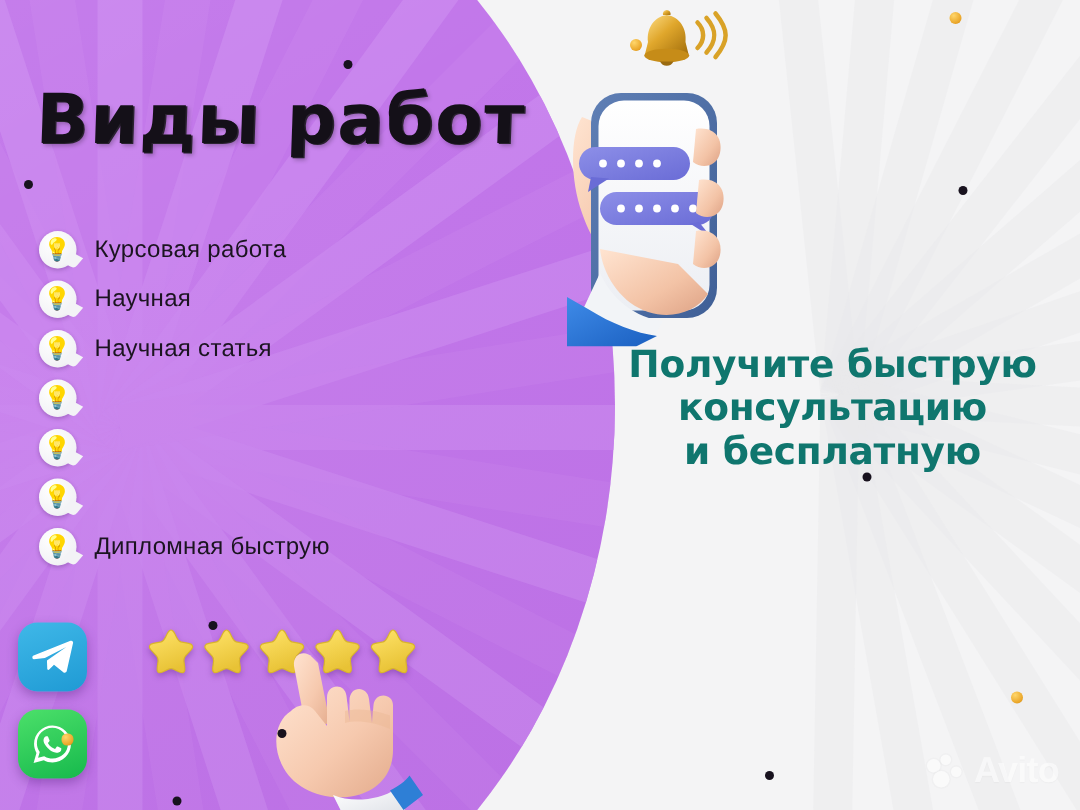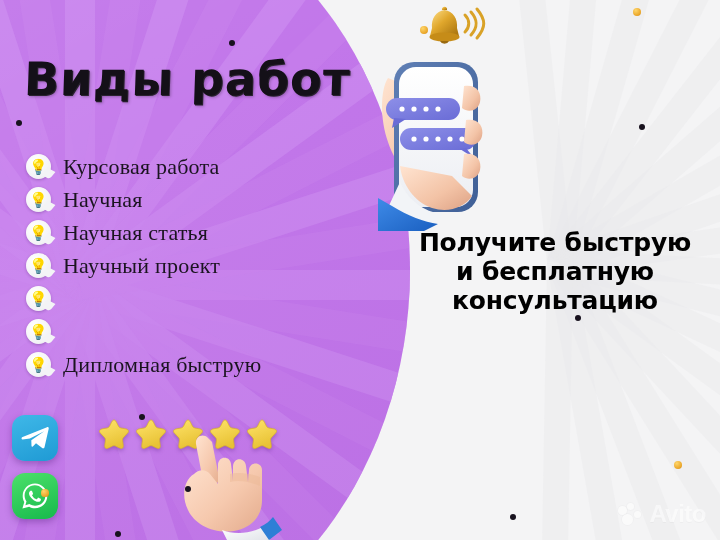--- a/index.html
+++ b/index.html
@@ -64,22 +64,22 @@
   .bulb:after{
     content:"";position:absolute;right:-2px;bottom:1px;
     width:9px;height:9px;background:#f3f3f6;
     transform:rotate(28deg) skewX(-12deg);border-radius:0 0 3px 0;
   }
   .bulb .glyph{
     position:absolute;inset:0;display:flex;align-items:center;justify-content:center;
     font-size:15px;line-height:1;z-index:2;
   }
   .row .txt{
-    font-size:22px;color:#1b1420;letter-spacing:.2px;
-    font-family:Liberation Serif, serif;white-space:nowrap;
+    font-size:16px;color:#1b1420;letter-spacing:.2px;
+    font-family:Liberation Sans, sans-serif;white-space:nowrap;
   }
 
   
   .msg-icons{position:absolute;left:12px;top:415px;}
   .appicon{
     width:46px;height:46px;border-radius:13px;position:relative;
     box-shadow:0 3px 7px rgba(70,20,110,.35);margin-bottom:12px;
     display:flex;align-items:center;justify-content:center;
   }
   .tg{background:linear-gradient(160deg,#3fb8e8 0%,#1f9ad4 100%);}
@@ -95,21 +95,21 @@
 
   
   .phone-hand{position:absolute;left:378px;top:16px;width:120px;height:215px;}
 
   
   .bell{position:absolute;left:424px;top:4px;width:62px;height:50px;}
 
   
   .cta{
     position:absolute;left:400px;top:228px;width:310px;
-    text-align:center;color:#000000;
+    text-align:center;color:#0f766e;
     font-family:"DejaVu Sans",sans-serif;
     font-weight:700;font-size:25px;line-height:1.16;
     letter-spacing:-.2px;
   }
   .cta .l4{font-size:25.5px;letter-spacing:0px;}
 
   
   .dot{position:absolute;border-radius:50%;}
   .dot.dark{background:#18121e;}
   .dot.gold{background:radial-gradient(circle at 35% 30%,#ffd66b 0%,#e9a426 70%,#b87408 100%);}
@@ -217,21 +217,20 @@
     <div class="row">
       <div class="bulb">
           <span class="glyph">💡</span>
         </div>
       <div class="txt">Научная статья</div>
     </div>
     <div class="row">
       <div class="bulb">
           <span class="glyph">💡</span>
         </div>
-      <div class="txt">Научный проект</div>
     </div>
     <div class="row">
       <div class="bulb">
           <span class="glyph">💡</span>
         </div>
     </div>
     <div class="row">
       <div class="bulb">
           <span class="glyph">💡</span>
         </div>
@@ -401,22 +400,22 @@
       <g fill="none" stroke="#d9a227" stroke-width="3" stroke-linecap="round">
         <path d="M41 28 C46 23 46 16 41 11"></path>
         <path d="M47 31 C54 23 54 16 47 8"></path>
         <path d="M53 34 C62 23 62 16 53 5"></path>
       </g>
     </svg>
   </div>
 
   <div class="cta">
     <div>Получите быструю</div>
+    <div>консультацию</div>
     <div>и бесплатную</div>
-    <div>консультацию</div>
   </div>
 
   <div id="confetti">
       <span class="dot dark" style="left: 228.8px; top: 39.8px; height: 6.4px; width: 6.4px;"></span>
       <span class="dot dark" style="left: 16px; top: 120px; height: 6px; width: 6px;"></span>
       <span class="dot dark" style="left: 139px; top: 414px; height: 6px; width: 6px;"></span>
       <span class="dot dark" style="left: 184.8px; top: 485.8px; height: 6.4px; width: 6.4px;"></span>
       <span class="dot dark" style="left: 115px; top: 531px; height: 6px; width: 6px;"></span>
       <span class="dot dark" style="left: 638.6px; top: 123.6px; height: 6.8px; width: 6.8px;"></span>
       <span class="dot dark" style="left: 575px; top: 315px; height: 6px; width: 6px;"></span>

